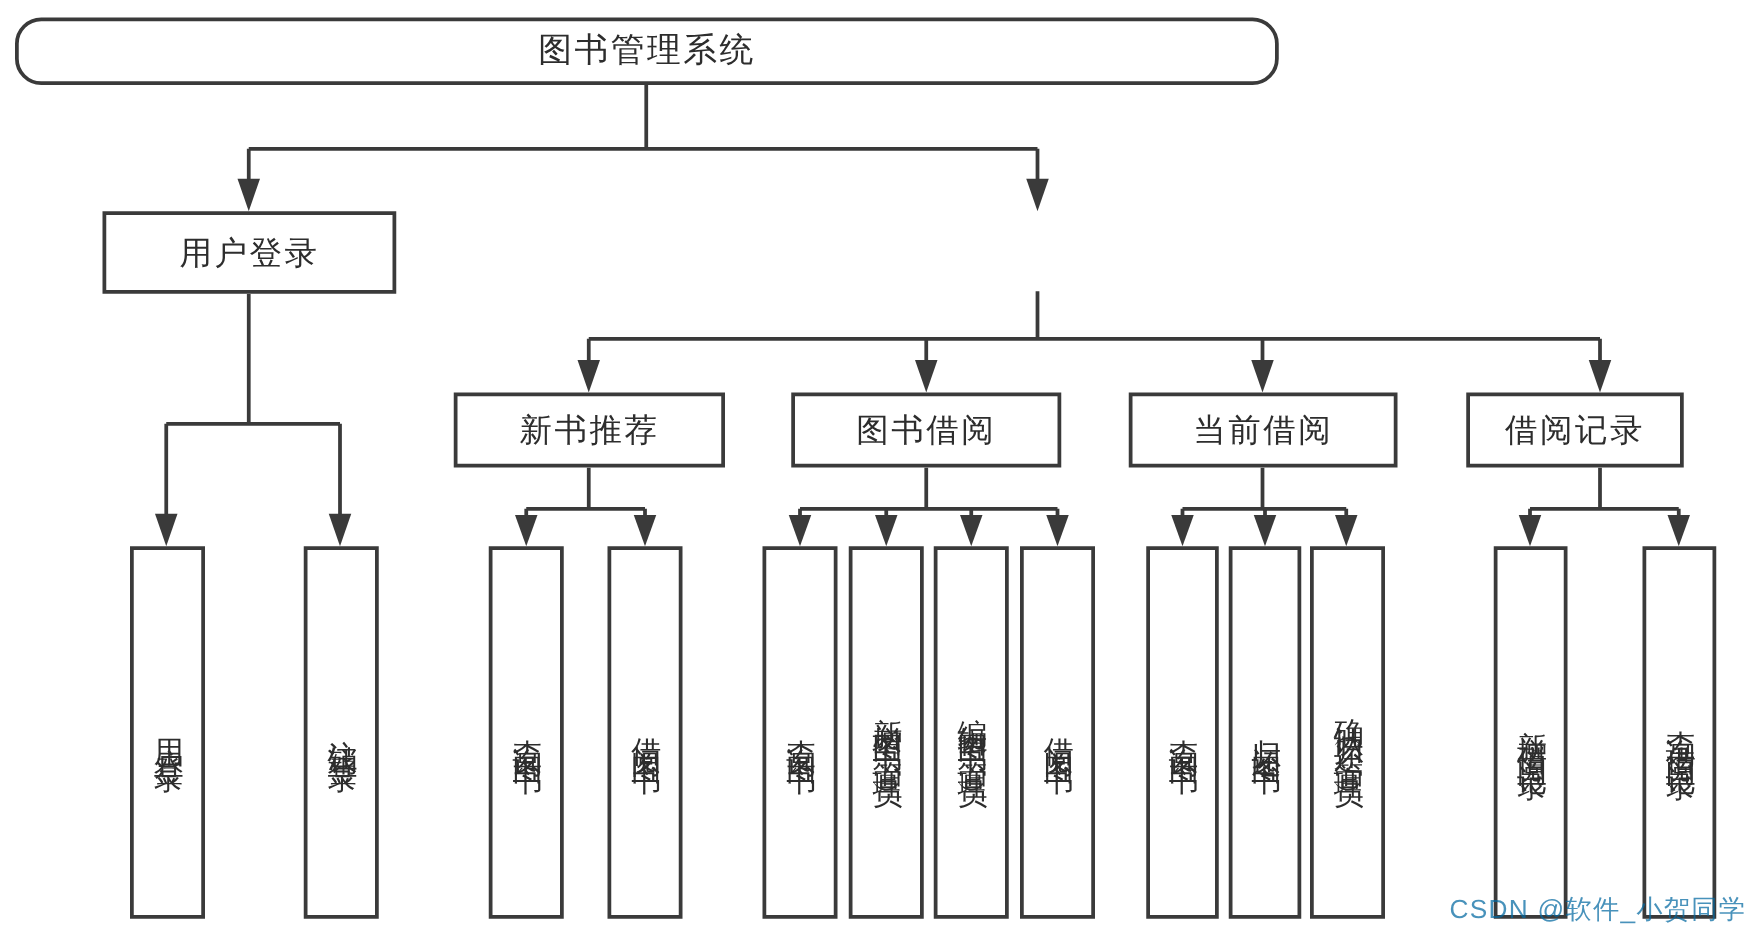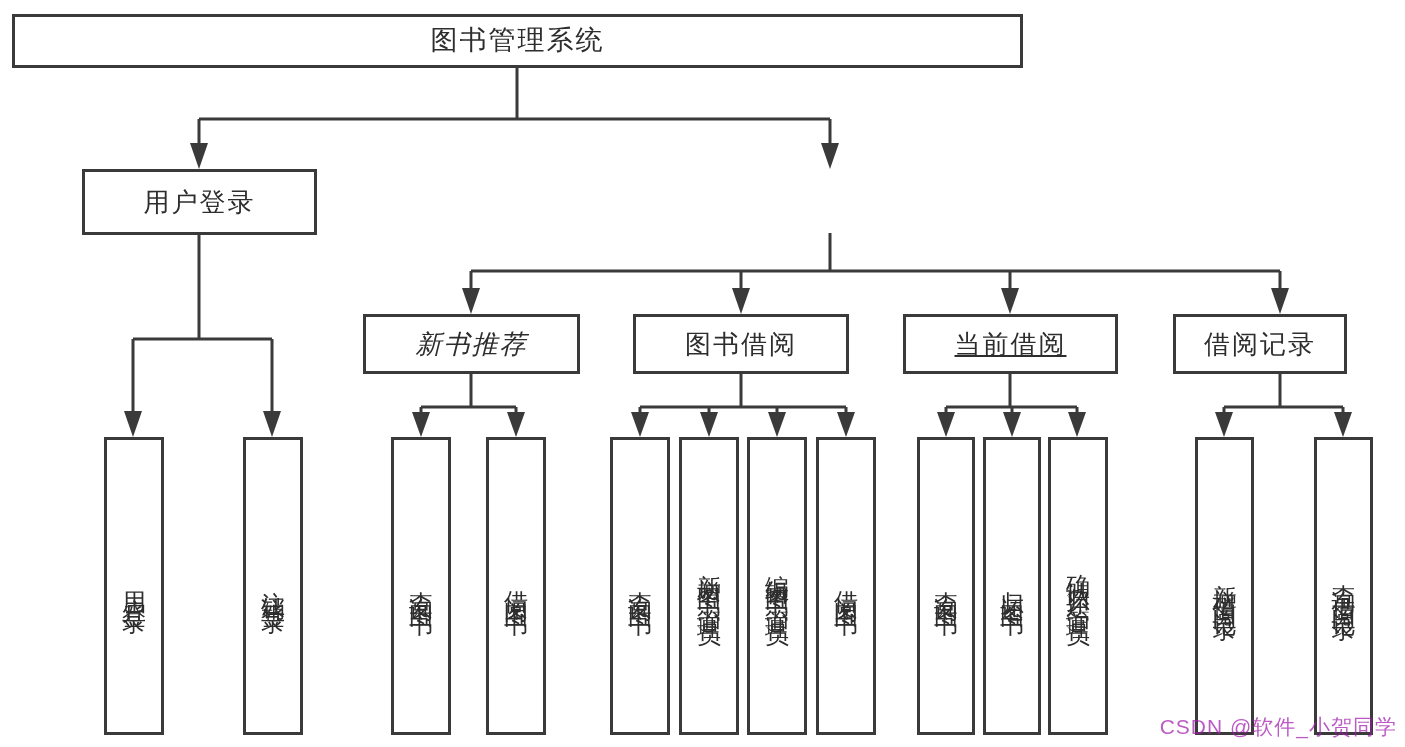--- a/index.html
+++ b/index.html
@@ -23,27 +23,27 @@
     border: 3px solid #3a3a3a;
     display: flex;
     align-items: center;
     justify-content: center;
     color: #2d2d2d;
     font-size: 26px;
     letter-spacing: 2px;
     text-align: center;
     line-height: 1.1;
   }
-  .root-box   { left: 12px;  top: 14px;  width: 1011px; height: 54px; font-size: 27px; }
+  .root-box   { left: 12px;  top: 14px;  width: 1011px; height: 54px; font-size: 27px; border-radius: 21px; }
   .l1-user    { left: 82px;  top: 169px; width: 235px;  height: 66px; }
   .l1-mgmt    { left: 712px; top: 169px; width: 235px;  height: 64px; }
   .l2 { top: 314px; height: 60px; }
-  .l2-newbook { left: 363px;  width: 217px; font-style: italic; }
+  .l2-newbook { left: 363px;  width: 217px; }
   .l2-borrow  { left: 633px;  width: 216px; text-align: center; }
-  .l2-current { left: 903px;  width: 215px; text-decoration: underline; }
+  .l2-current { left: 903px;  width: 215px; }
   .l2-record  { left: 1173px; width: 174px; }
   .vbox {
     top: 437px;
     height: 298px;
     width: 60px;
     writing-mode: vertical-rl;
     text-orientation: mixed;
     font-size: 24px;
     letter-spacing: 7px;
     line-height: 1;
@@ -60,21 +60,21 @@
   .v9  { left: 917px; width: 58px; }
   .v10 { left: 983px; width: 58px; }
   .v11 { left: 1048px; }
   .v12 { left: 1195px; width: 59px; }
   .v13 { left: 1314px; width: 59px; }
   .watermark {
     position: absolute;
     right: 8px;
     top: 713px;
     font-size: 21px;
-    color: #a21caf;
+    color: #0369a1;
     opacity: 0.72;
     letter-spacing: 1px;
     z-index: 10;
     white-space: nowrap;
   }
 </style>
 </head>
 <body>
 
 <div class="canvas">

